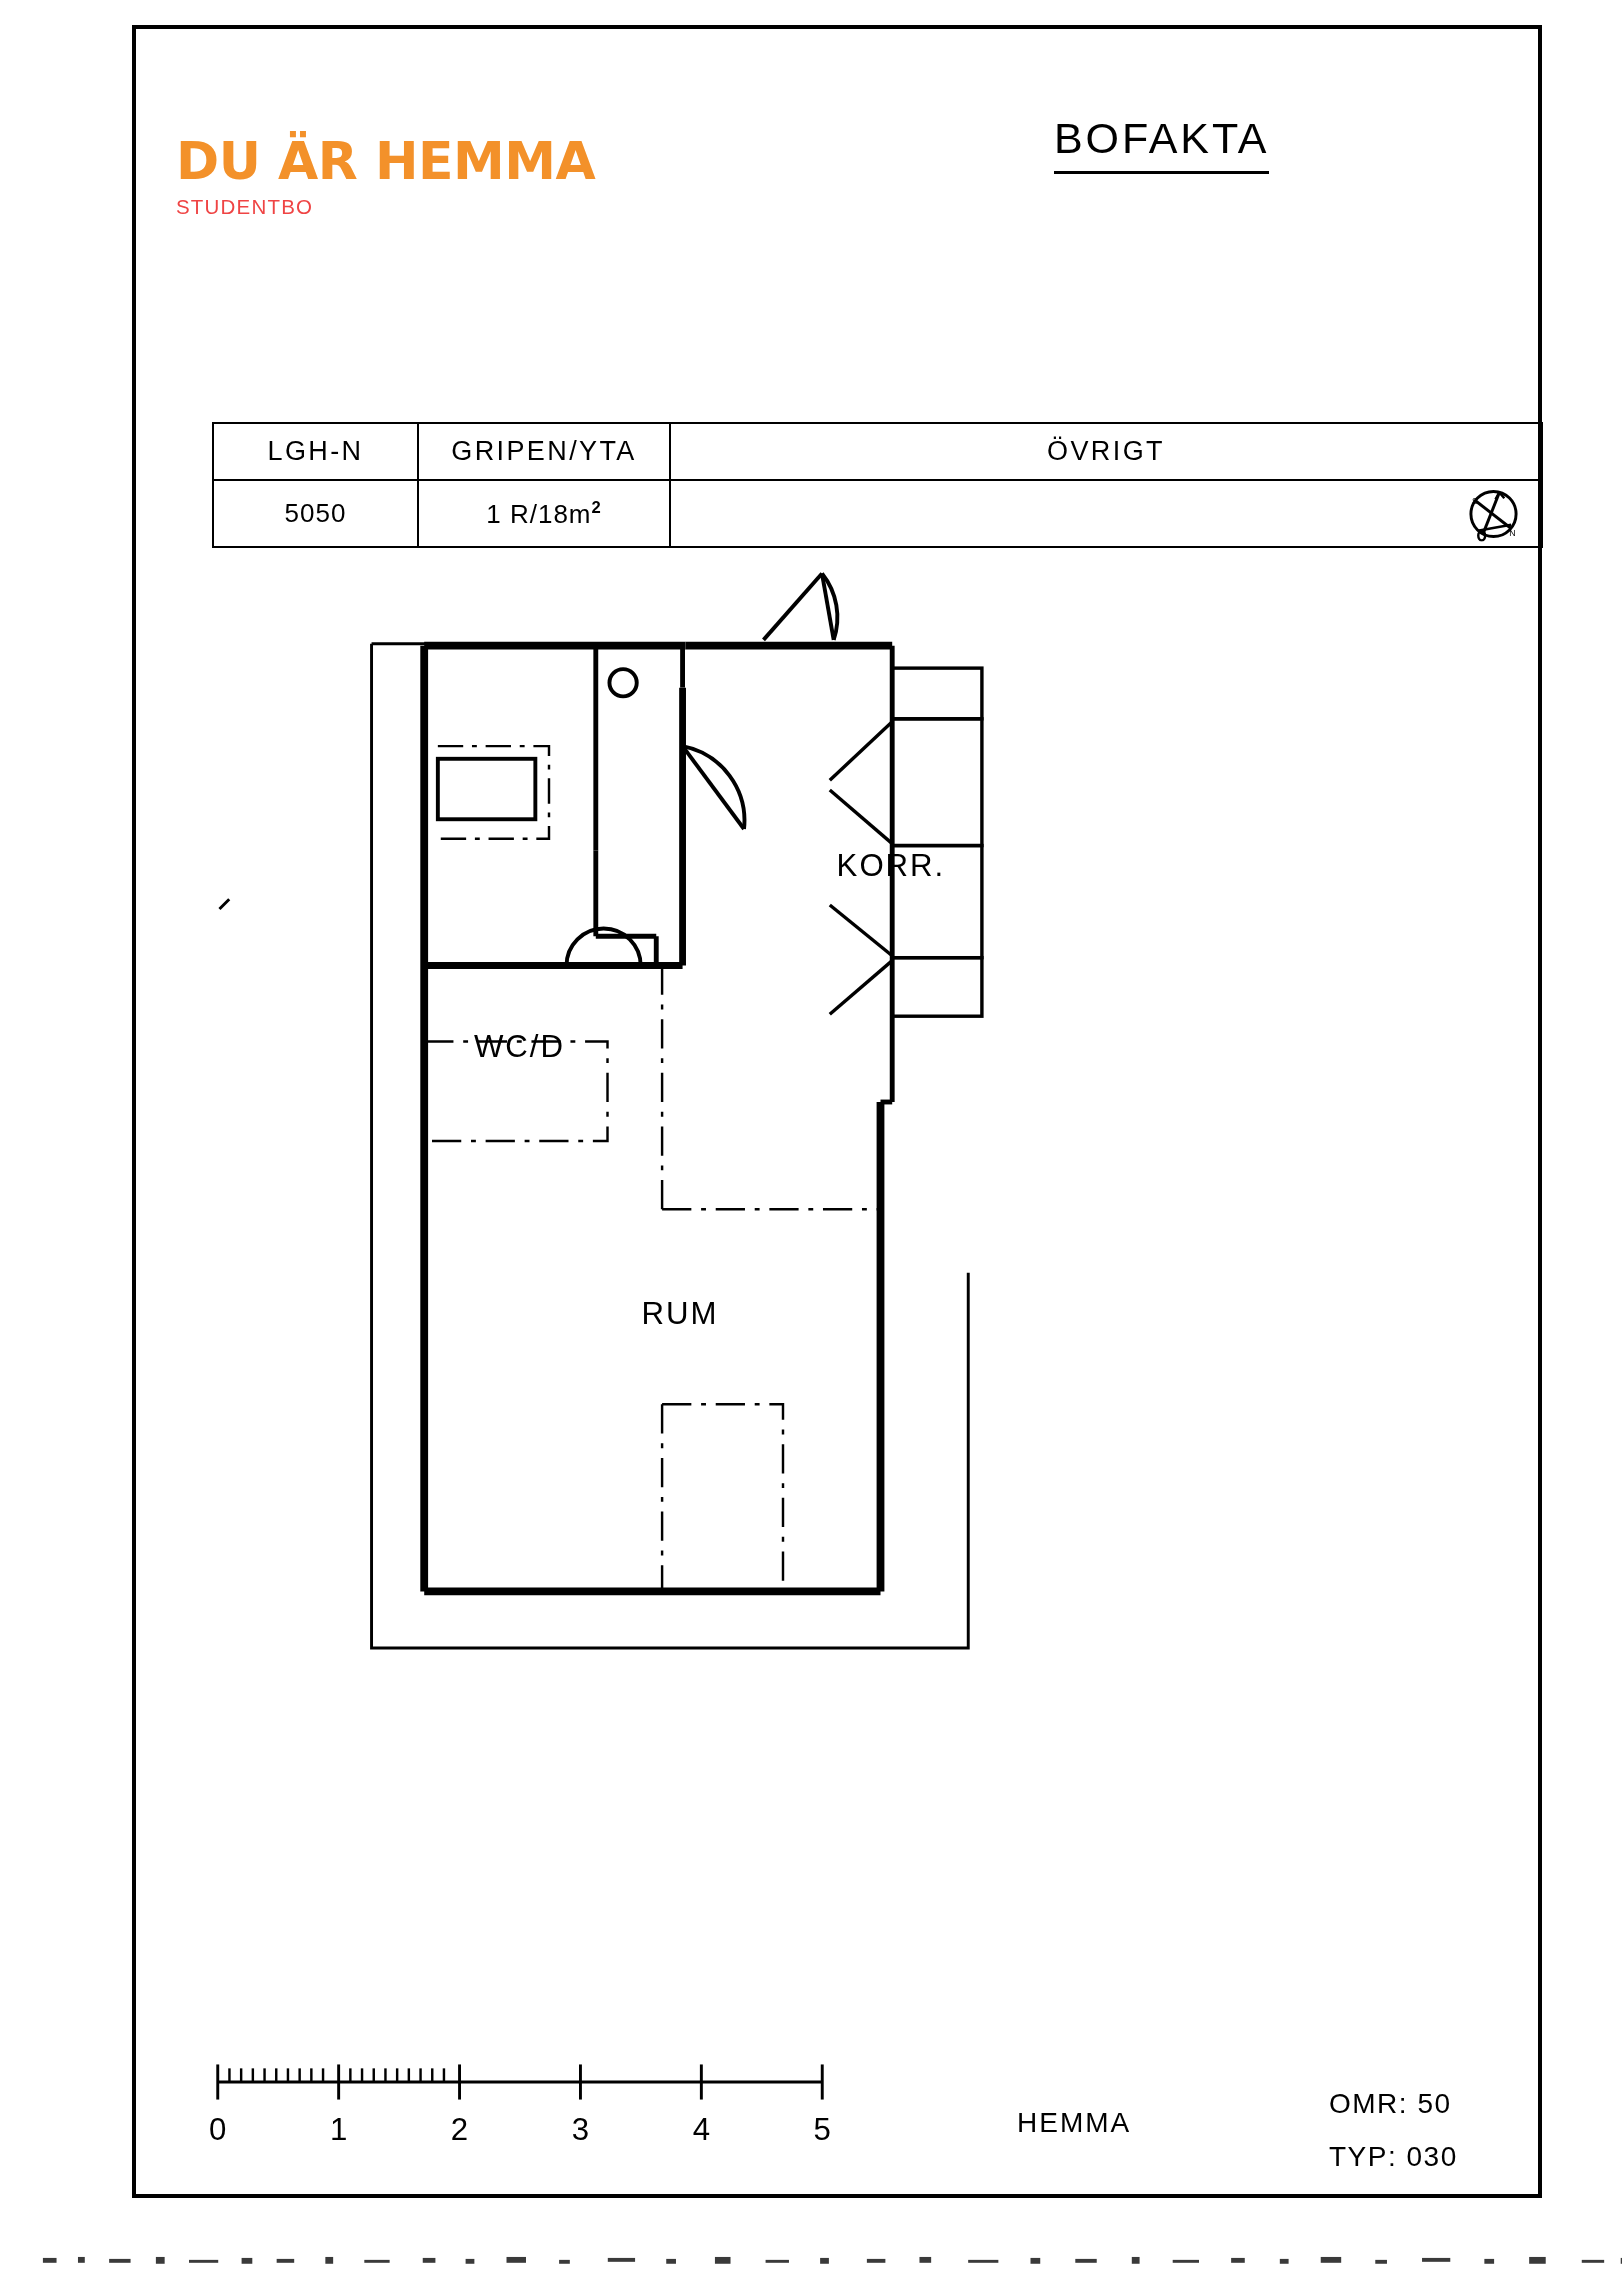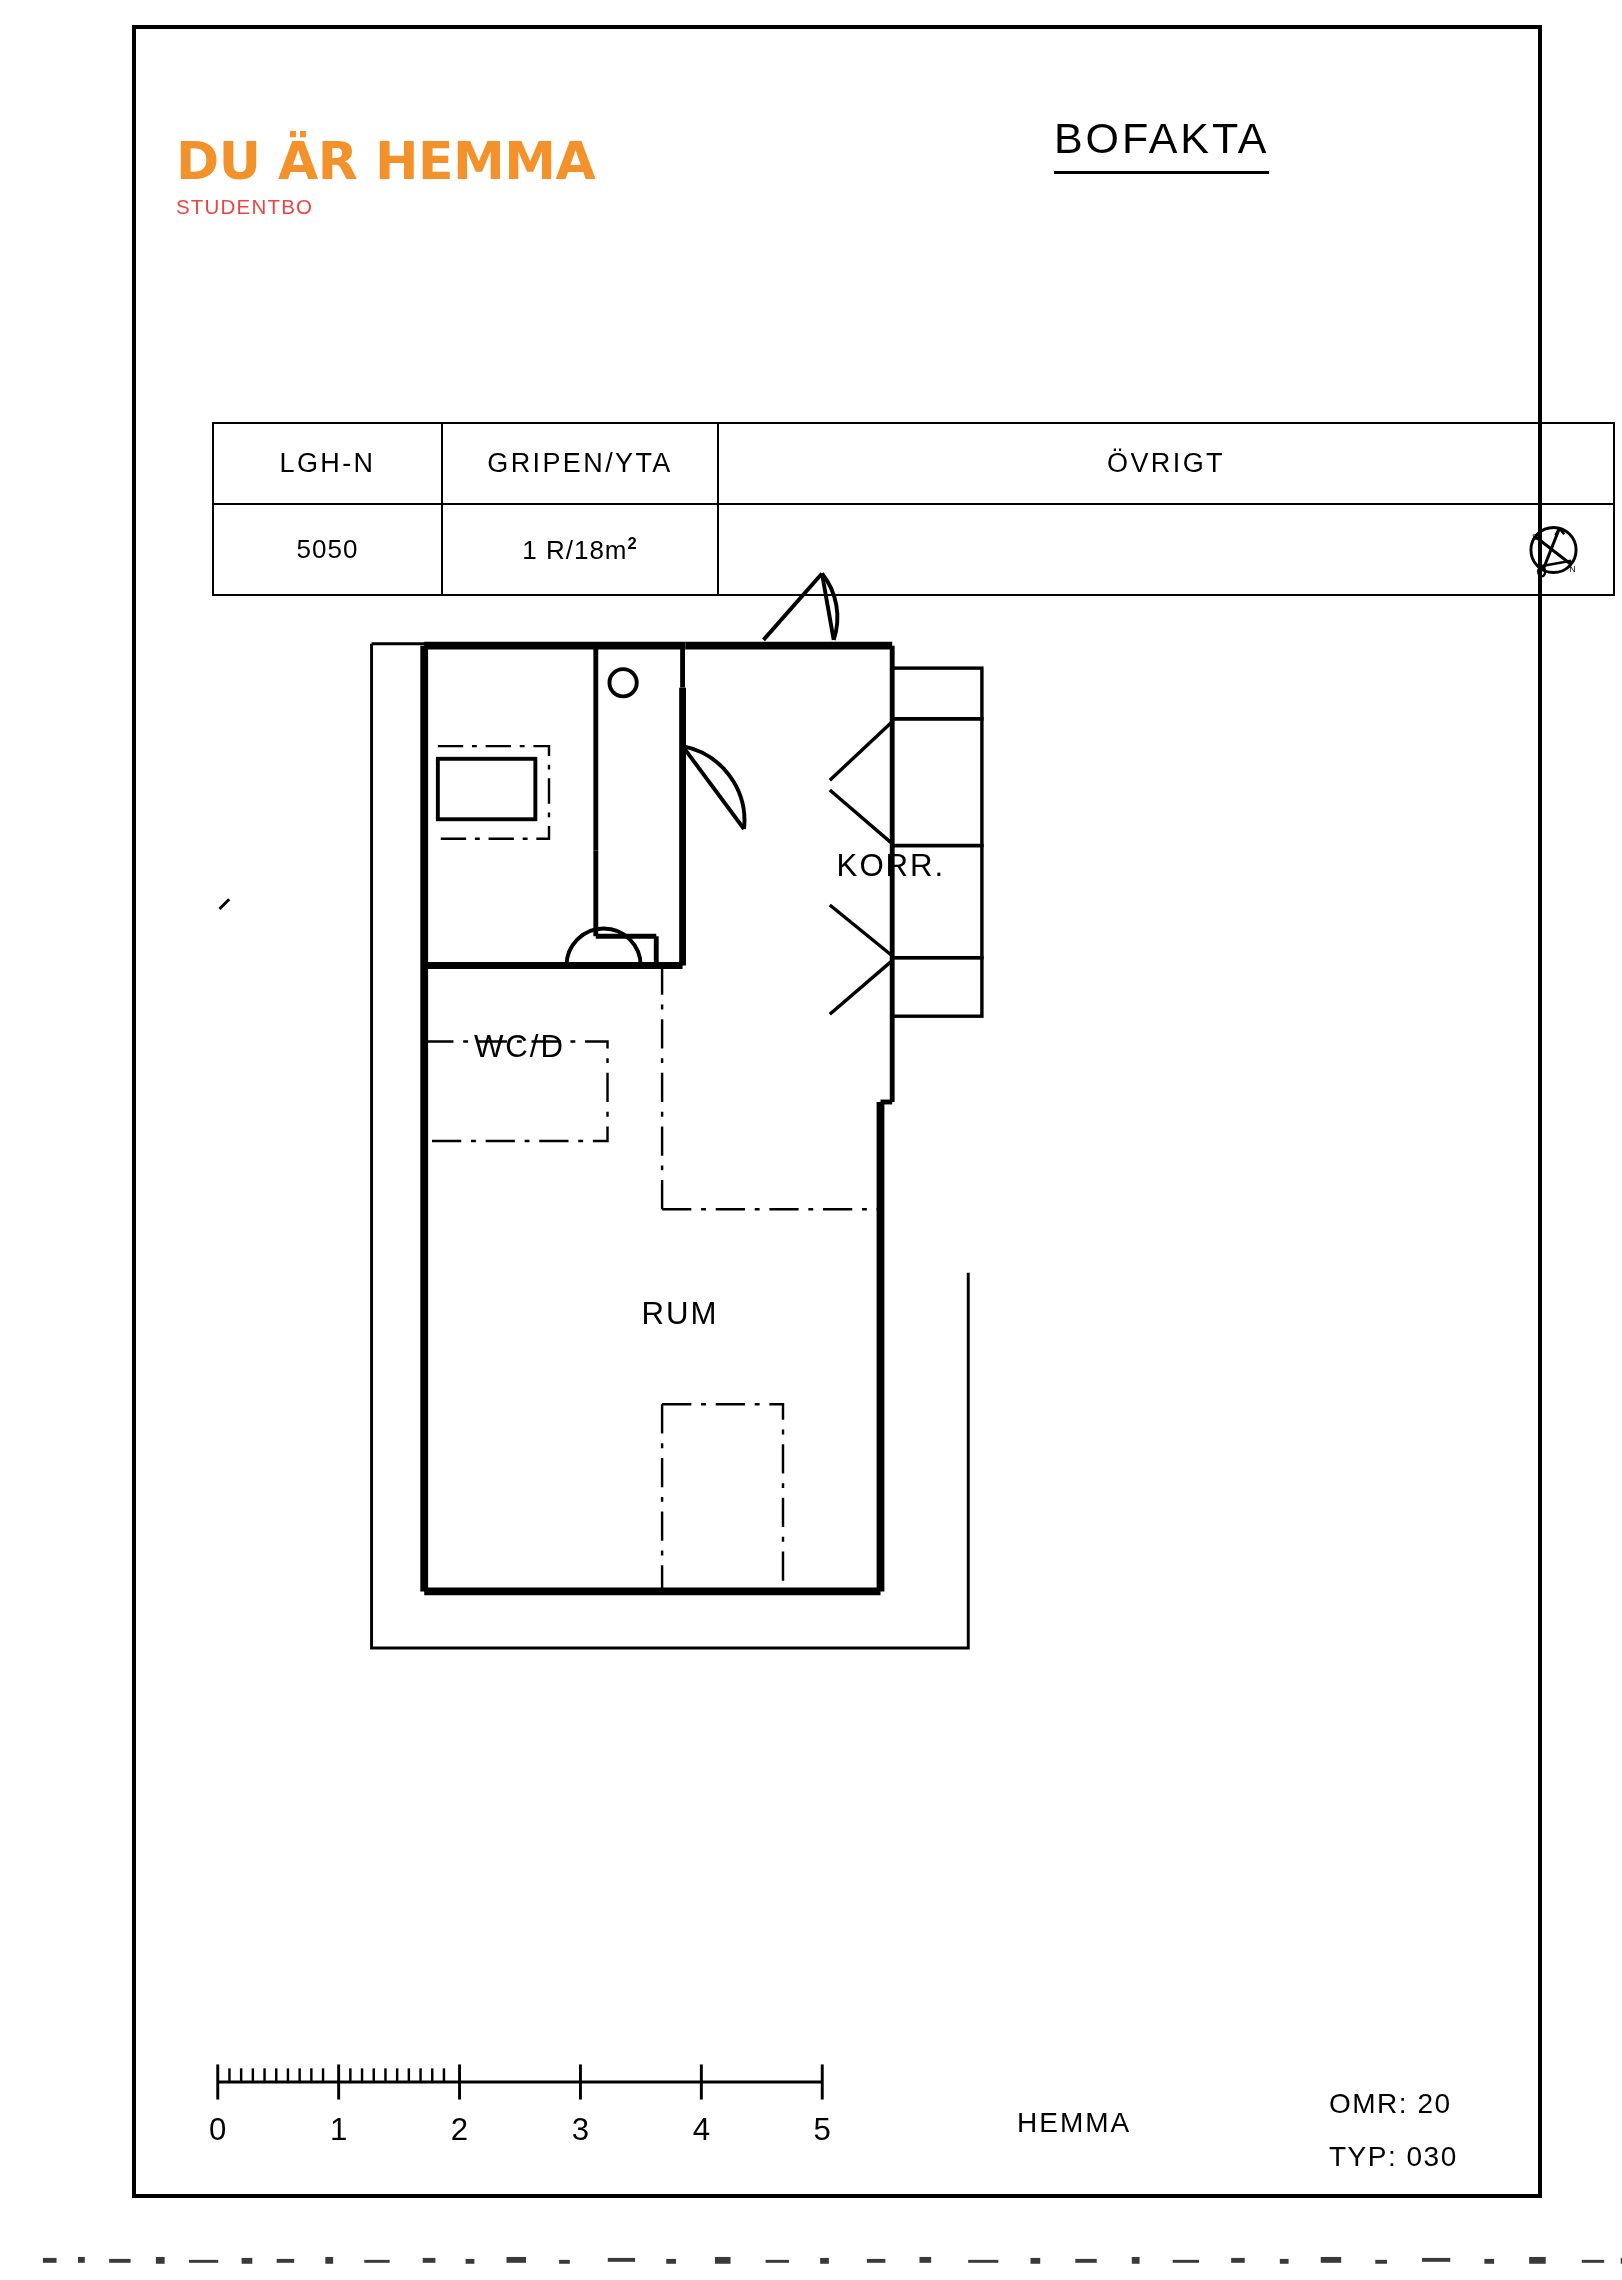--- a/index.html
+++ b/index.html
@@ -93,21 +93,21 @@
     top: 422px;
     width: 1299px;
     border-collapse: collapse;
     table-layout: fixed;
   }
   #info-table td {
     border: 2.9px solid #000;
     text-align: center;
     font-family: "Liberation Sans Narrow", "Liberation Sans", sans-serif;
     color: #000;
-    padding: 16px;
+    padding: 4px;
   }
   .th-cell {
     height: 47px;
     font-size: 27px;
     letter-spacing: 2.4px;
   }
   .td-cell {
     height: 57px;
     font-size: 26px;
     letter-spacing: 1px;
@@ -335,21 +335,21 @@
     <text x="134" y="100" text-anchor="middle" font-size="32" font-family="Liberation Sans Narrow, Liberation Sans, sans-serif" fill="#000">1</text>
     <text x="258" y="100" text-anchor="middle" font-size="32" font-family="Liberation Sans Narrow, Liberation Sans, sans-serif" fill="#000">2</text>
     <text x="382" y="100" text-anchor="middle" font-size="32" font-family="Liberation Sans Narrow, Liberation Sans, sans-serif" fill="#000">3</text>
     <text x="506" y="100" text-anchor="middle" font-size="32" font-family="Liberation Sans Narrow, Liberation Sans, sans-serif" fill="#000">4</text>
     <text x="630" y="100" text-anchor="middle" font-size="32" font-family="Liberation Sans Narrow, Liberation Sans, sans-serif" fill="#000">5</text>
   </svg>
 
   <div id="meter-label">HEMMA</div>
 
   <div id="footer-codes">
-    <div class="code-line">OMR: 20</div>
+    <div class="code-line">OMR: 50</div>
     <div class="code-line">TYP: 030</div>
   </div>
 
   <svg id="noise-strip" viewBox="0 0 1664 12">
     <g fill="#3a3a3a">
       <rect x="10" y="3" width="14" height="5"></rect>
       <rect x="46" y="2" width="7" height="6"></rect>
       <rect x="78" y="4" width="22" height="4"></rect>
       <rect x="126" y="2" width="9" height="7"></rect>
       <rect x="160" y="5" width="30" height="3"></rect>

